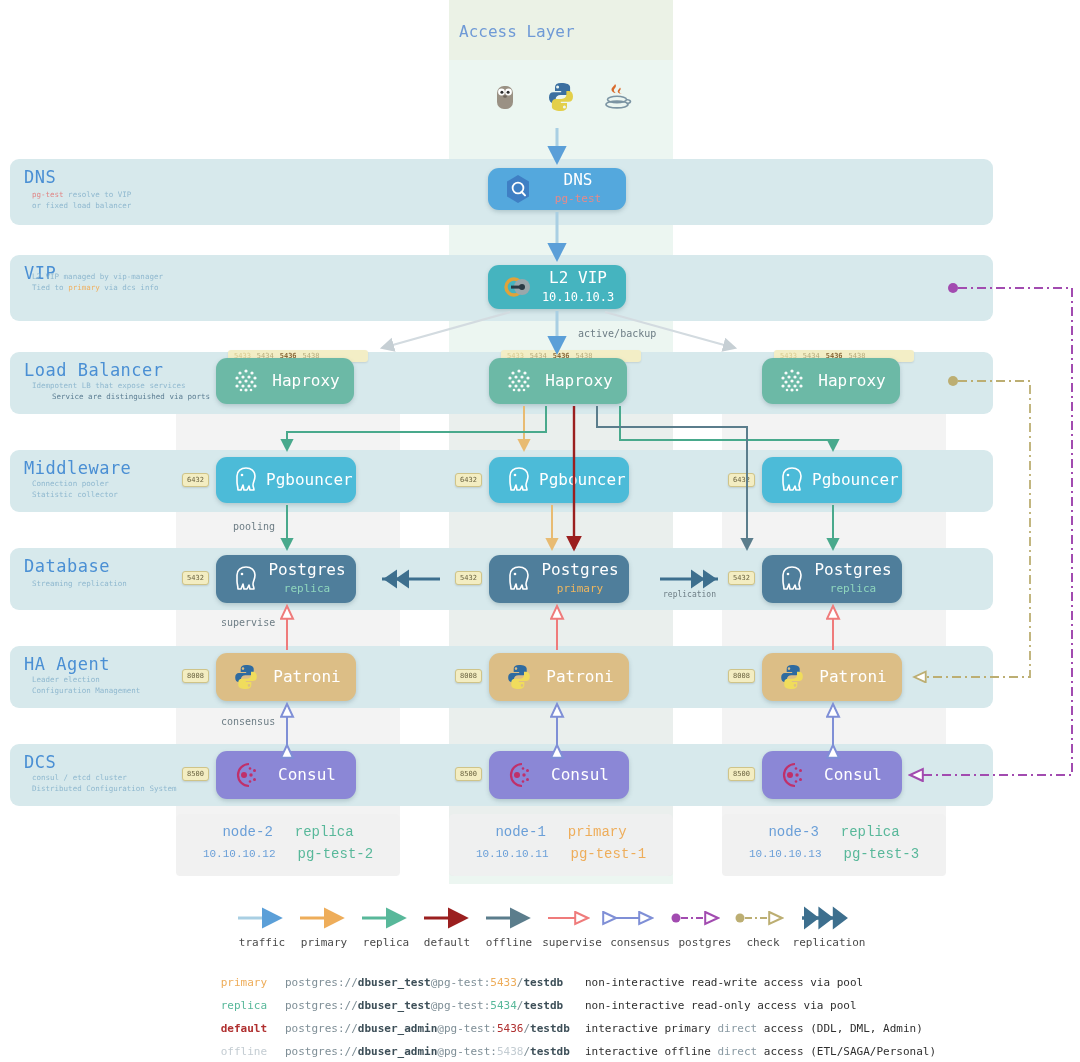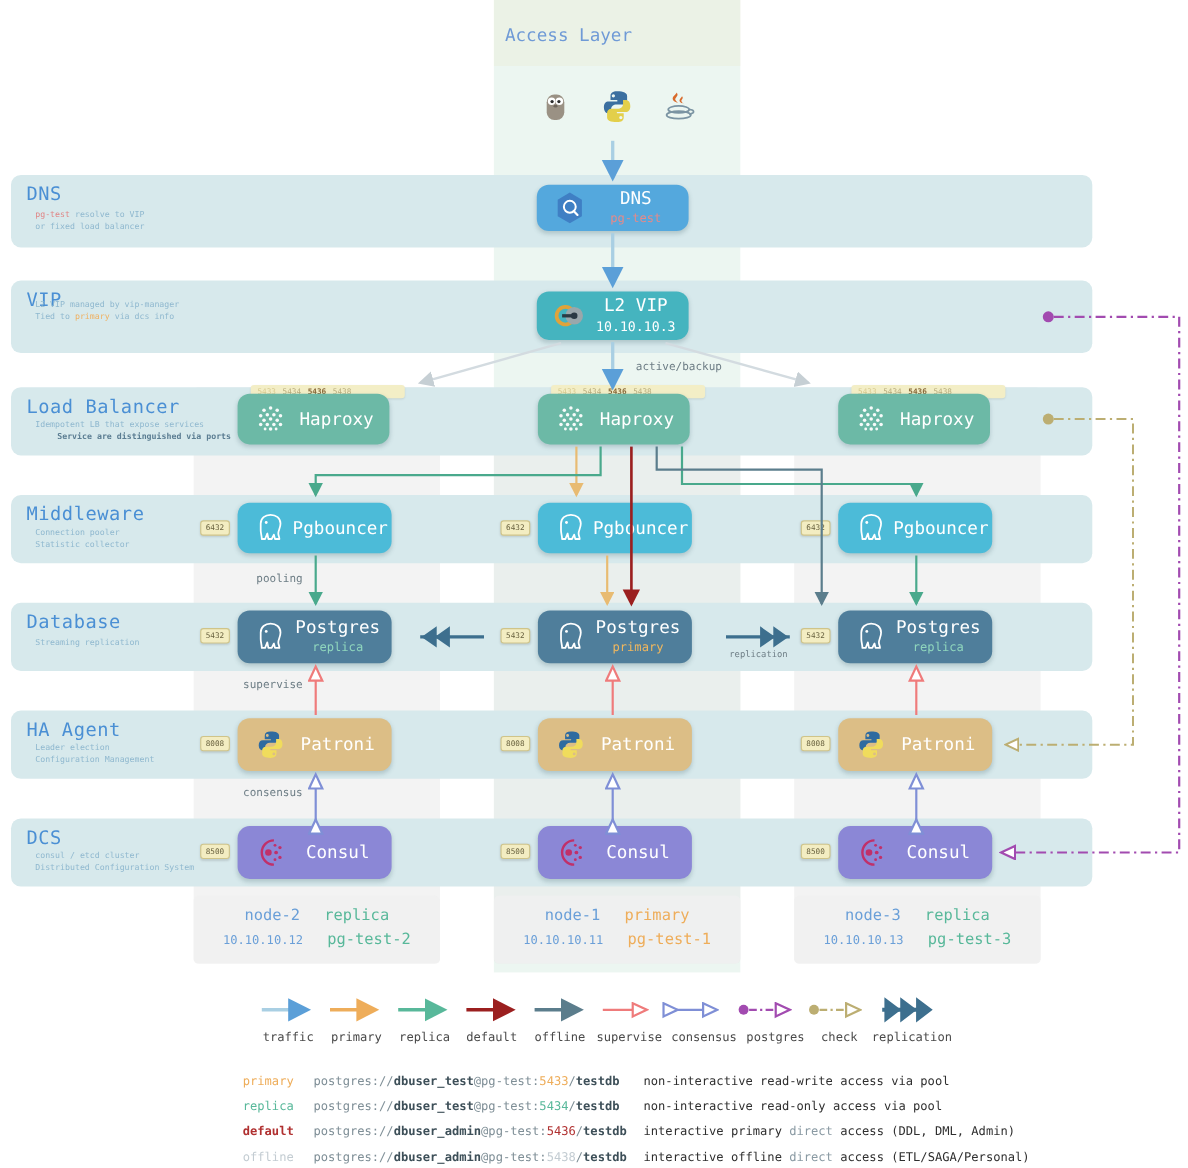--- a/index.html
+++ b/index.html
@@ -10,21 +10,21 @@
 
   
   .band{position:absolute;left:10px;width:983px;border-radius:9px;
         background:#d7e9ec;}
   .band .btitle{position:absolute;left:14px;top:8px;color:#4a8fd4;
         font-size:17px;letter-spacing:.5px;}
   .band .bsub{position:absolute;left:22px;top:32px;font-size:7.5px;line-height:11px;
         color:#8fb8cf;white-space:pre;}
   .bsub .hl-red{color:#e08585;}
   .bsub .hl-org{color:#f0b060;}
-  .bsub .hl-dark{color:#5b7d92;font-weight:bold;padding-left:20px;}
+  .bsub .hl-dark{color:#5b7d92;font-weight:normal;padding-left:20px;}
 
   
   .accesscol{position:absolute;left:449px;top:0;width:224px;height:884px;
         background:rgba(214,236,225,.46);}
   .accesshdr{position:absolute;left:449px;top:0;width:224px;height:60px;
         background:rgba(253,247,232,.85);}
   .access-title{position:absolute;left:459px;top:22px;color:#6f9ad6;font-size:16px;}
 
   
   .nodecol{position:absolute;top:352px;width:224px;height:524px;
@@ -48,21 +48,21 @@
         display:flex;align-items:center;gap:6px;padding:0 6px;
         box-shadow:0 1px 2px rgba(0,0,0,.1);}
   .porthdr span{font-size:7px;color:#b9ae7c;}
   .porthdr span.p-a{color:#d8cb90;}
   .porthdr span.p-b{color:#b8ad7d;}
   .porthdr span.p-c{color:#8a6a3a;font-weight:bold;}
   .porthdr span.p-d{color:#b8ad7d;}
 
   
   .nodefoot{position:absolute;width:224px;height:62px;border-radius:5px;
-        background:rgba(240,240,240,.8);}
+        background:rgba(240,240,240,.8);font-family:Liberation Mono, monospace;}
   .nodefoot .r1,.nodefoot .r2{position:absolute;width:100%;display:flex;
         justify-content:center;gap:22px;}
   .nodefoot .r1{top:10px;} .nodefoot .r2{top:32px;}
   .nodefoot .nname{color:#6a9fd8;font-size:14px;}
   .nodefoot .nip{color:#6a9fd8;font-size:11px;align-self:center;}
   .nodefoot .nrole{font-size:14px;}
   .nodefoot .nhost{font-size:14px;}
   .role-primary{color:#eead5a;} .role-replica{color:#58b89a;}
 
   

